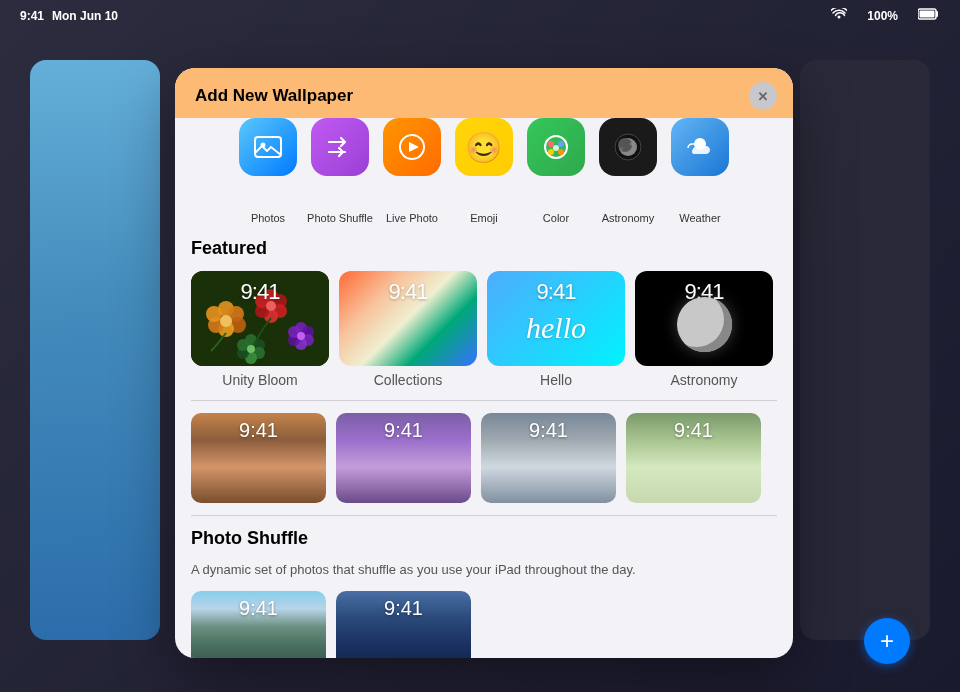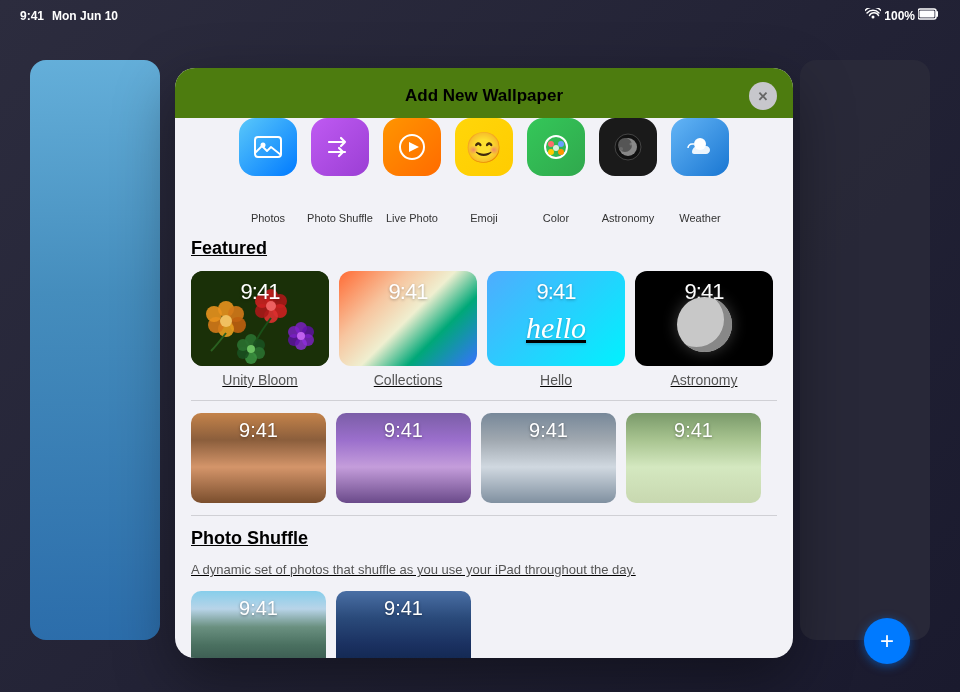--- a/index.html
+++ b/index.html
@@ -55,21 +55,21 @@
       padding: 0 20px;
       color: #fff;
       font-size: 12px;
       font-weight: 600;
       z-index: 10;
     }
 
     .status-bar-right {
       display: flex;
       align-items: center;
-      gap: 3px;
+      gap: 20px;
       font-size: 12px;
       justify-content: space-between;
     }
 
     
     .plus-btn {
       position: absolute;
       bottom: 28px;
       right: 50px;
       width: 46px;
@@ -97,24 +97,23 @@
       background: #f2f2f7;
       border-radius: 20px;
       overflow: hidden;
       z-index: 20;
       box-shadow: 0 20px 60px rgba(0,0,0,0.4);
     }
 
     .modal-header {
       display: flex;
       align-items: center;
-      justify-content: center;
       padding: 18px 20px 12px;
       position: relative;
-      background: #4d7c0f;
+      background: #fdba74;
     }
 
     .modal-title {
       font-size: 17px;
       font-weight: 600;
       color: #000;
     }
 
     .close-btn {
       position: absolute;
@@ -181,21 +180,20 @@
     .icon-color { background: linear-gradient(135deg, #34c759 0%, #30a84d 100%); }
     .icon-astronomy { background: #1a1a1a; }
     .icon-weather { background: linear-gradient(135deg, #64b5f6 0%, #1976d2 100%); }
 
     
     .modal-content {
       overflow-y: auto;
       height: calc(100% - 155px);
       padding: 0 16px 16px;
       scrollbar-width: none;
-      text-decoration: underline;
     }
 
     .modal-content::-webkit-scrollbar { display: none; }
 
     .section-title {
       font-size: 18px;
       font-weight: 700;
       color: #000;
       margin-bottom: 12px;
     }

